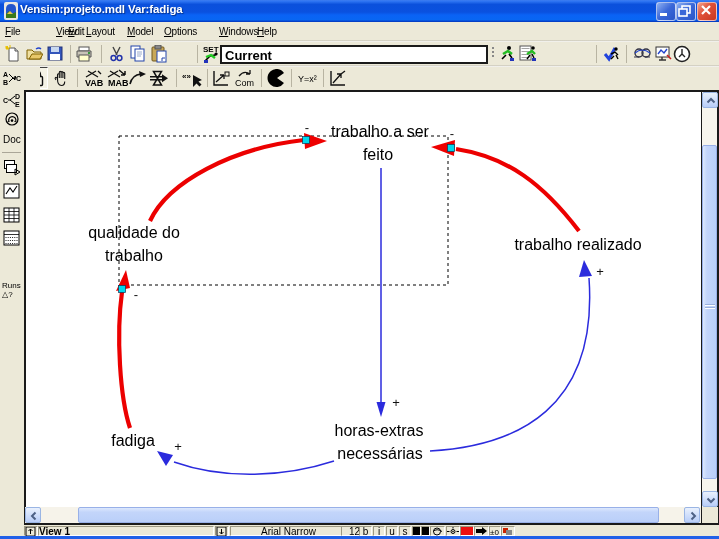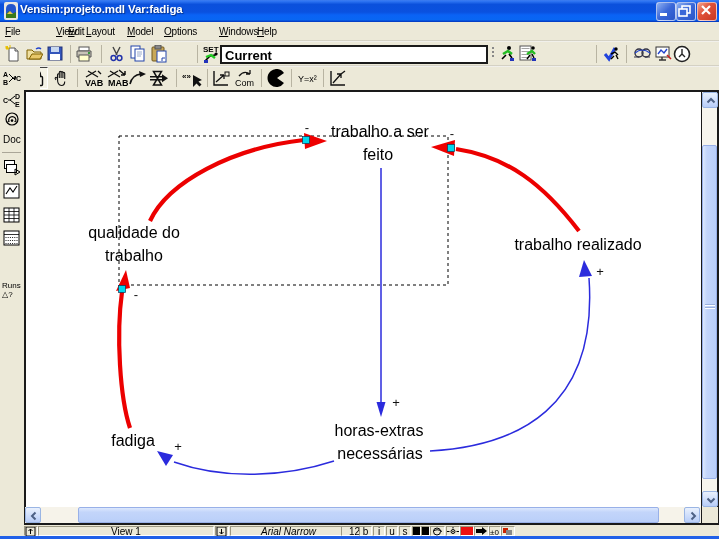--- a/index.html
+++ b/index.html
@@ -366,26 +366,26 @@
         </div>
     </div>
     <div id="corner"></div>
   </div>
 
   <div id="statusbar">
     <div class="spanel" style="left:24px;width:14px;"><svg width="12" height="9" viewBox="0 0 12 9">
           <rect x="1" y="0" width="9" height="9" fill="none" stroke="#000"></rect>
           <path d="M5.5 7 L5.5 2 M3.5 4 L5.5 2 L7.5 4" stroke="#000" fill="none"></path>
         </svg></div>
-    <div class="spanel" style="left:38px;width:176px;text-align:center;"><span style="position:relative;top:-1px;">View 1</span></div>
+    <div class="spanel" style="left:38px;width:176px;font-weight:bold;"><span style="position:relative;top:-1px;">View 1</span></div>
     <div class="spanel" style="left:215px;width:14px;"><svg width="12" height="9" viewBox="0 0 12 9">
           <rect x="1" y="0" width="9" height="9" fill="none" stroke="#000"></rect>
           <path d="M5.5 2 L5.5 7 M3.5 5 L5.5 7 L7.5 5" stroke="#000" fill="none"></path>
         </svg></div>
-    <div class="spanel" style="left:230px;width:118px;font-style:italic;">
+    <div class="spanel" style="left:230px;width:118px;">
         <span style="position:absolute;left:30px;top:-1px;">Arial Narrow</span>
       </div>
     <div class="spanel" style="left:341px;width:27px;text-align:center;text-decoration:underline;"><span style="position:relative;top:-1px;">12</span></div>
     <div class="spanel" style="left:359px;width:13px;text-align:center;"><span style="position:relative;top:-1px;">b</span></div>
     <div class="spanel" style="left:373px;width:12px;text-align:center;"><span style="position:relative;top:-1px;">i</span></div>
     <div class="spanel" style="left:386px;width:12px;text-align:center;"><span style="position:relative;top:-1px;">u</span></div>
     <div class="spanel" style="left:399px;width:12px;text-align:center;"><span style="position:relative;top:-1px;">s</span></div>
     <div class="spanel" style="left:412px;width:9px;background:#000;"></div>
     <div class="spanel" style="left:421px;width:9px;background:#000;"></div>
     <div class="spanel" style="left:430px;width:15px;"><svg width="13" height="9" viewBox="0 0 13 9">

